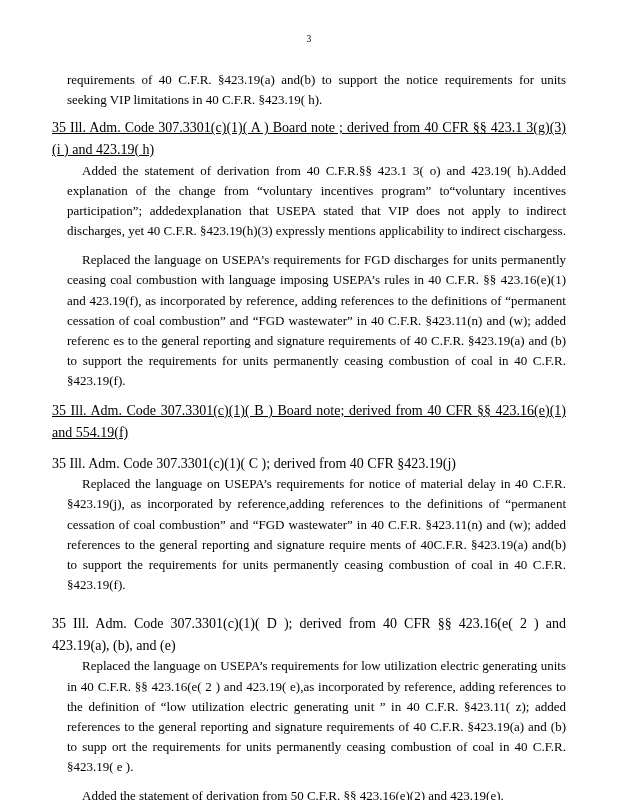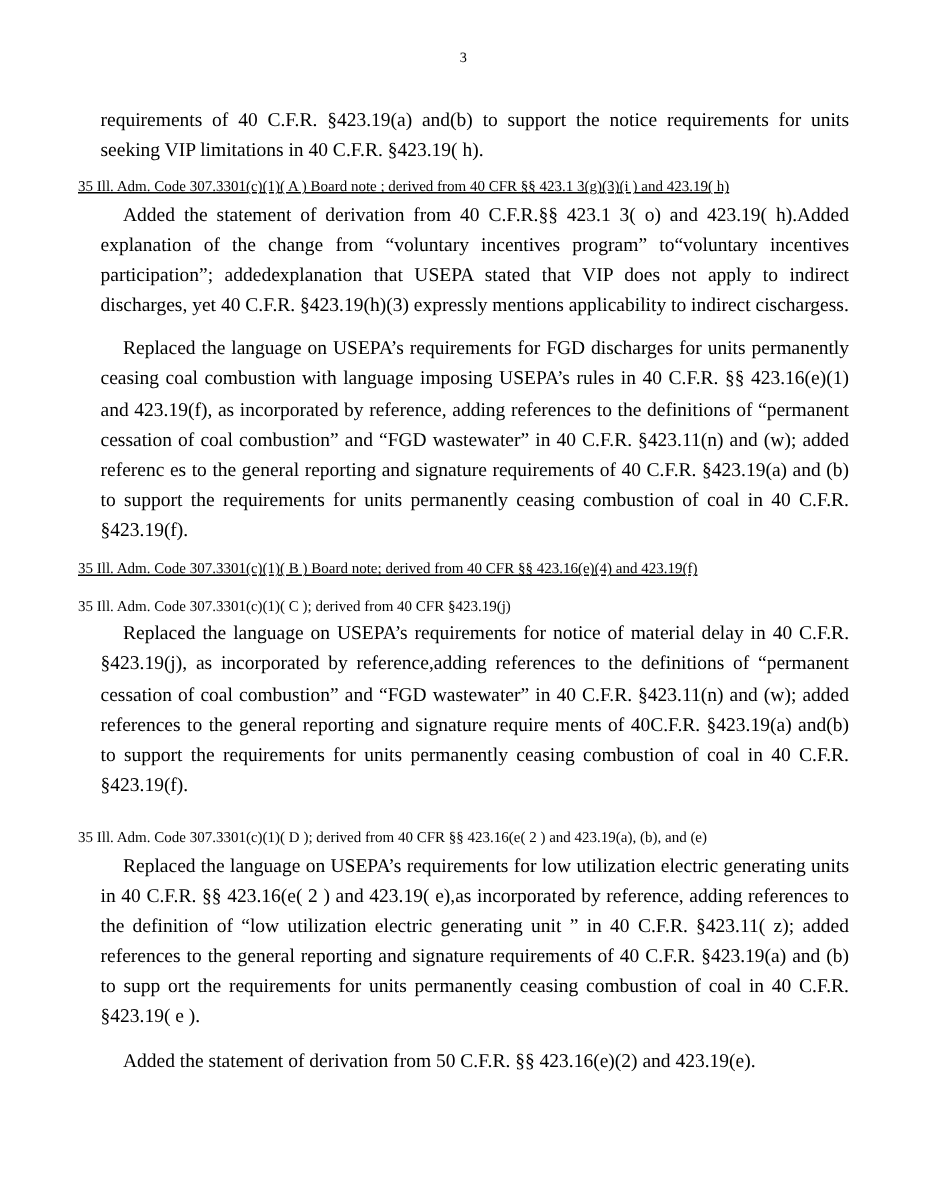--- a/index.html
+++ b/index.html
@@ -38,21 +38,21 @@
     text-justify: inter-word;
     margin: 0;
   }
   .para.indent {
     text-indent: 15px;
   }
   .para.hang {
     padding-left: 15px;
   }
   .heading {
-    font-size: 10px;
+    font-size: 14px;
     line-height: 1.55;
     text-align: justify;
     text-justify: inter-word;
     margin: 0;
   }
   .heading.u {
     text-decoration: underline;
   }
   .spacer-sm { height: 5px; }
   .spacer-md { height: 7px; }
@@ -77,21 +77,21 @@
 
   <div class="spacer-md"></div>
 
   <div class="block">
     <p class="para hang indent">Replaced  the  language  on USEPA’s  requirements    for FGD  discharges   for units  permanently ceasing   coal  combustion   with language   imposing   USEPA’s   rules   in 40  C.F.R. §§ 423.16(e)(1)   and 423.19(f),  as incorporated   by reference,   adding  references   to  the definitions   of “permanent   cessation   of coal combustion”   and  “FGD  wastewater”   in 40 C.F.R. §423.11(n)   and (w); added  referenc es to the general  reporting   and signature  requirements   of 40  C.F.R.   §423.19(a)   and  (b) to support  the requirements    for units  permanently   ceasing combustion   of coal in 40 C.F.R.   §423.19(f).</p>
   </div>
 
   <div class="spacer-md"></div>
 
   <div class="block">
-    <p class="heading u">35  Ill.  Adm.   Code  307.3301(c)(1)(    B ) Board  note;  derived  from  40  CFR  §§ 423.16(e)(4)    and 423.19(f)</p>
+    <p class="heading u">35  Ill.  Adm.   Code  307.3301(c)(1)(    B ) Board  note;  derived  from  40  CFR  §§ 423.16(e)(1)    and 554.19(f)</p>
   </div>
 
   <div class="spacer-md"></div>
 
   <div class="block">
     <p class="heading">35  Ill.  Adm.   Code  307.3301(c)(1)(    C ); derived  from   40 CFR  §423.19(j)</p>
     <p class="para hang indent">Replaced   the  language  on USEPA’s  requirements    for notice  of material   delay  in 40 C.F.R. §423.19(j), as incorporated   by reference,adding     references    to the definitions   of “permanent cessation   of coal  combustion”    and “FGD  wastewater”    in 40 C.F.R.   §423.11(n)  and  (w); added  references    to the general   reporting   and signature   require ments  of 40C.F.R. §423.19(a)  and(b)  to support  the requirements    for units  permanently   ceasing  combustion   of coal  in 40 C.F.R.   §423.19(f).</p>
   </div>
 
   <div class="spacer-md"></div>

